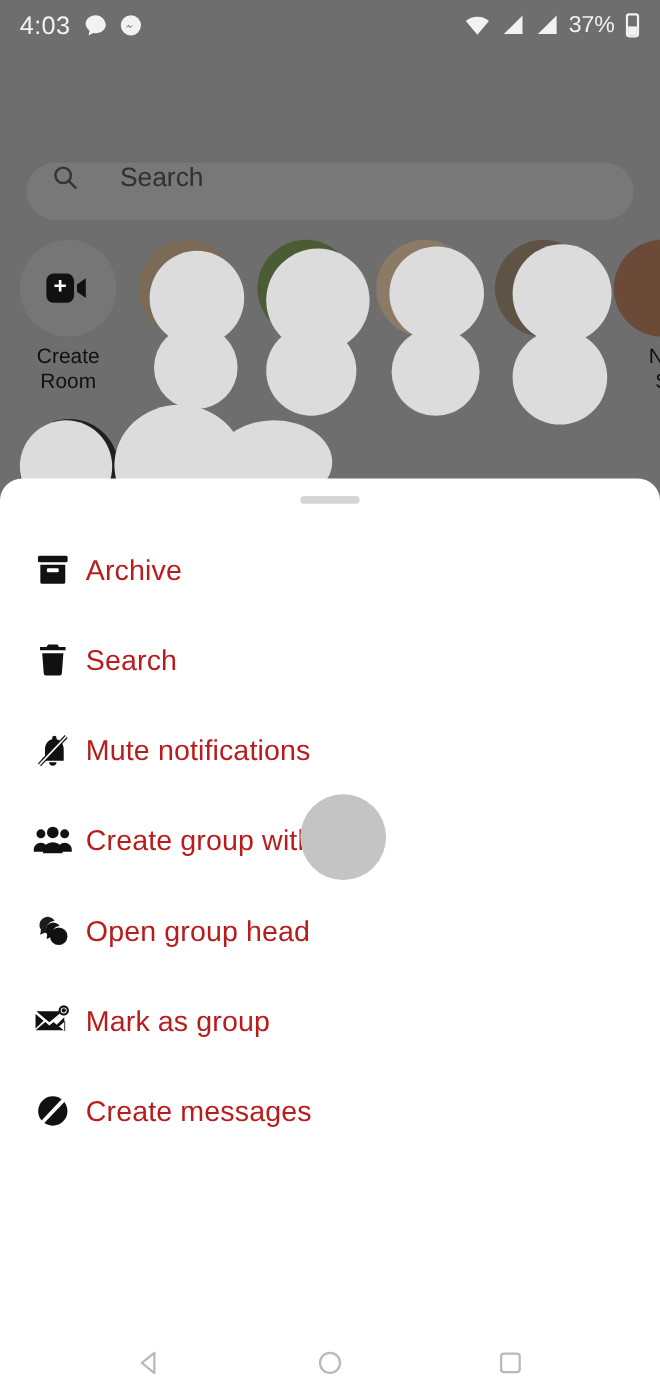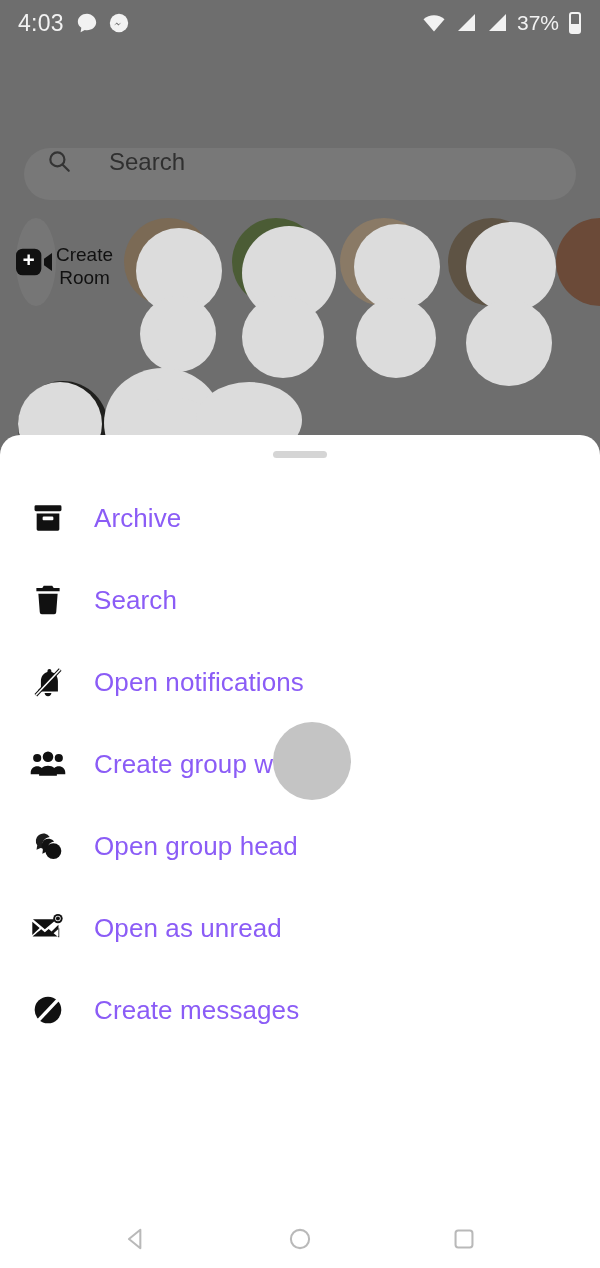--- a/index.html
+++ b/index.html
@@ -149,21 +149,21 @@
     display: flex;
     align-items: flex-start;
     padding-left: 16px;
     box-sizing: border-box;
   }
   .room-cell, .active-cell {
     width: 92px;
     flex: 0 0 92px;
     margin-right: 16px;
     display: flex;
-    flex-direction: row;
+    flex-direction: column;
     align-items: center;
   }
   .room-icon {
     width: 88px;
     height: 88px;
     border-radius: 50%;
     background: rgba(255,255,255,0.06);
     display: flex;
     align-items: center;
     justify-content: center;
@@ -272,23 +272,23 @@
     box-sizing: border-box;
   }
   .menu-icon {
     width: 44px;
     flex: 0 0 44px;
     display: flex;
     align-items: center;
     justify-content: center;
   }
   .menu-label {
-    margin-left: 24px;
+    margin-left: 8px;
     font-size: 26px;
-    color: #8b5cf6;
+    color: #b91c1c;
     letter-spacing: .1px;
   }
 
   
   .navbar {
     position: absolute;
     left: 0;
     bottom: 0;
     width: 600px;
     height: 58px;
@@ -474,21 +474,21 @@
       </div>
 
       <div class="menu-item">
         <span class="menu-icon">
           <svg class="svg-ic" width="34" height="34" viewBox="0 0 24 24">
               <path fill="#111" d="M12 22a2.4 2.4 0 0 0 2.4-2.2H9.6A2.4 2.4 0 0 0 12 22zm7-6.2v-4.4c0-3.2-1.8-5.8-4.6-6.5v-.7a1.4 1.4 0 1 0-2.8 0v.7c-2.8.7-4.6 3.3-4.6 6.5v4.4L5 17.6v1.1h14v-1.1L19 15.8z"></path>
               <line x1="3.4" y1="21.4" x2="20.6" y2="3.2" stroke="#111" stroke-width="2.6"></line>
               <line x1="3.4" y1="21.4" x2="20.6" y2="3.2" stroke="#fff" stroke-width="1.1"></line>
             </svg>
         </span>
-        <span class="menu-label">Open notifications</span>
+        <span class="menu-label">Mute notifications</span>
       </div>
 
       <div class="menu-item">
         <span class="menu-icon">
           <svg class="svg-ic" width="36" height="30" viewBox="0 0 30 22">
               <circle cx="6" cy="6" r="3.4" fill="#111"></circle>
               <circle cx="24" cy="6" r="3.4" fill="#111"></circle>
               <circle cx="15" cy="5" r="4.4" fill="#111"></circle>
               <path fill="#111" d="M0.6 18c0-3 2.5-5.2 5.4-5.2s5.4 2.2 5.4 5.2v1.6H.6V18zM18.6 18c0-3 2.5-5.2 5.4-5.2s5.4 2.2 5.4 5.2v1.6H18.6V18zM7.6 19c0-3.8 3.3-6.6 7.4-6.6s7.4 2.8 7.4 6.6v1.8H7.6V19z"></path>
             </svg>
@@ -509,21 +509,21 @@
 
       <div class="menu-item">
         <span class="menu-icon">
           <svg class="svg-ic" width="34" height="30" viewBox="0 0 26 22">
               <path fill="#111" d="M1.5 4.4h18.2L10.6 12 1.5 4.4zM1 6.2L6.6 11 1 16.4V6.2zM21 8.6v8.9H1.2c0-.1 6.6-5.6 6.6-5.6l2.8 2.3 2.9-2.4 2.2 1.9 5.3-5.1zM21.6 11.1 17.3 15l3.7 3h.6v-6.9z"></path>
               <circle cx="20.6" cy="3.8" r="3.6" fill="#111"></circle>
               <circle cx="20.6" cy="3.8" r="2.1" fill="#fff"></circle>
               <circle cx="20.6" cy="3.8" r="1.5" fill="#111"></circle>
             </svg>
         </span>
-        <span class="menu-label">Open as unread</span>
+        <span class="menu-label">Mark as group</span>
       </div>
 
       <div class="menu-item">
         <span class="menu-icon">
           <svg class="svg-ic" width="34" height="34" viewBox="0 0 24 24">
               <circle cx="12" cy="12" r="9.4" fill="#111"></circle>
               <line x1="4.6" y1="20" x2="19.6" y2="4.2" stroke="#fff" stroke-width="2.4"></line>
             </svg>
         </span>
         <span class="menu-label">Create messages</span>

